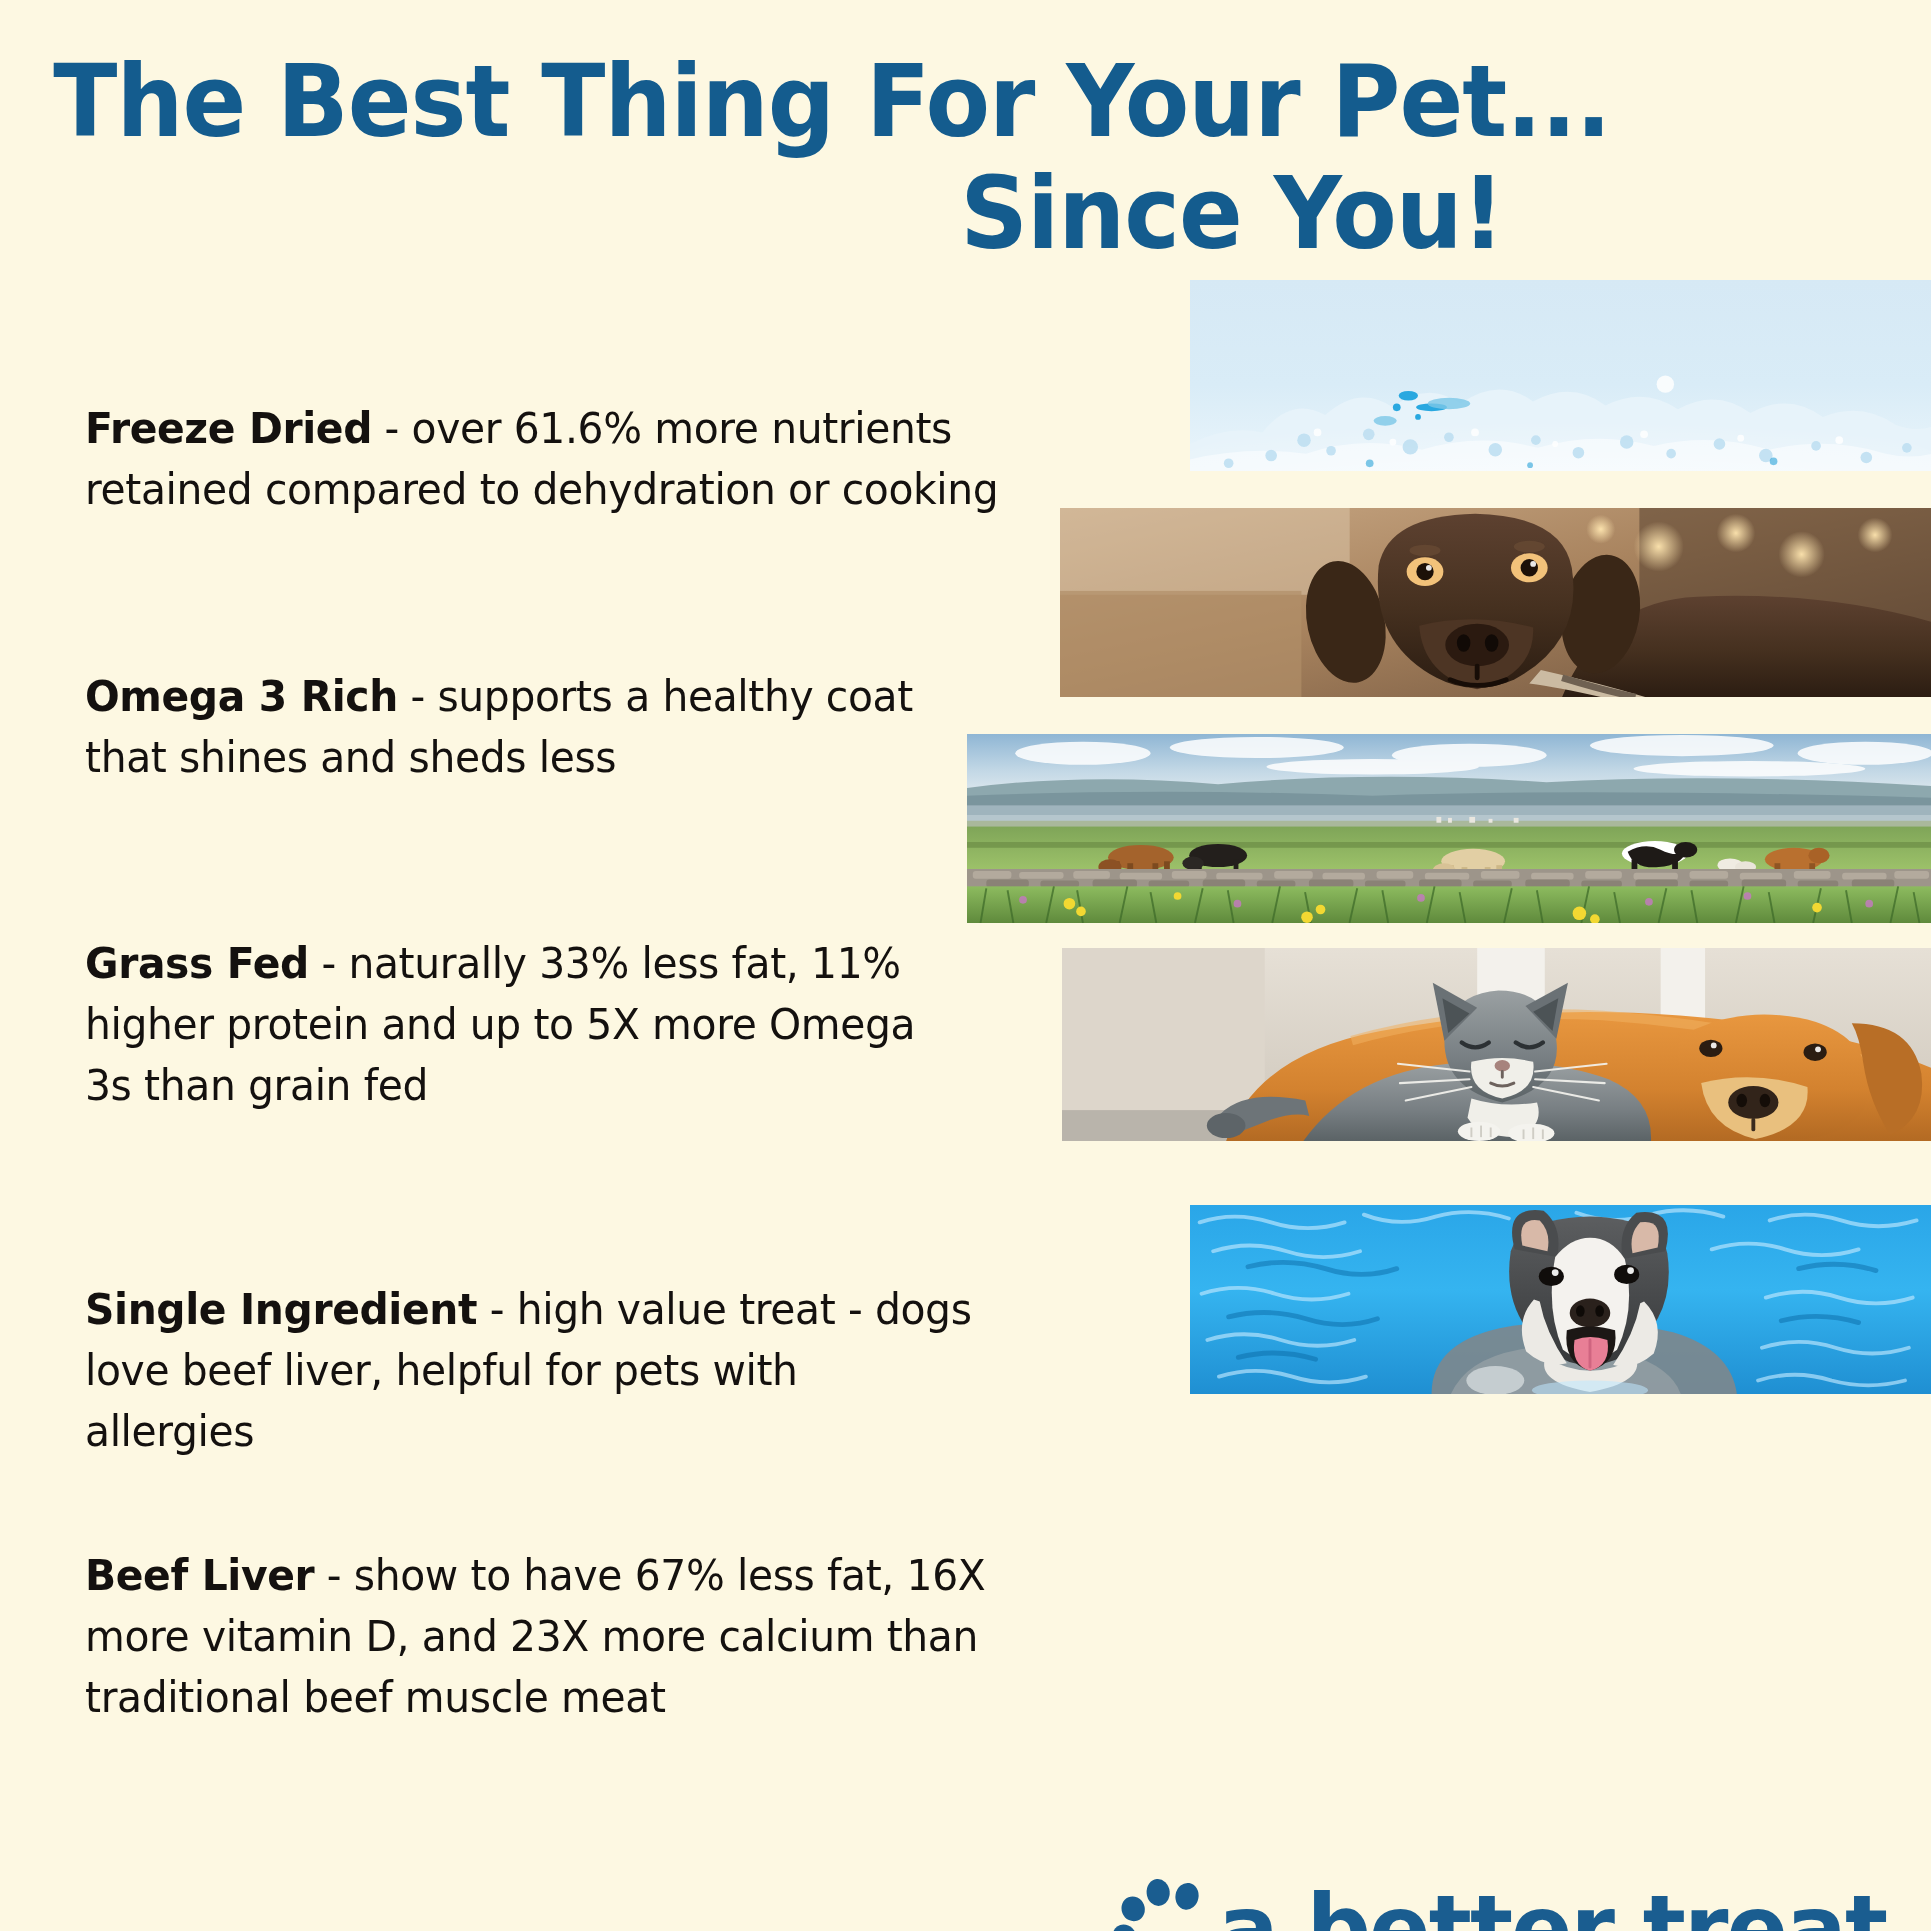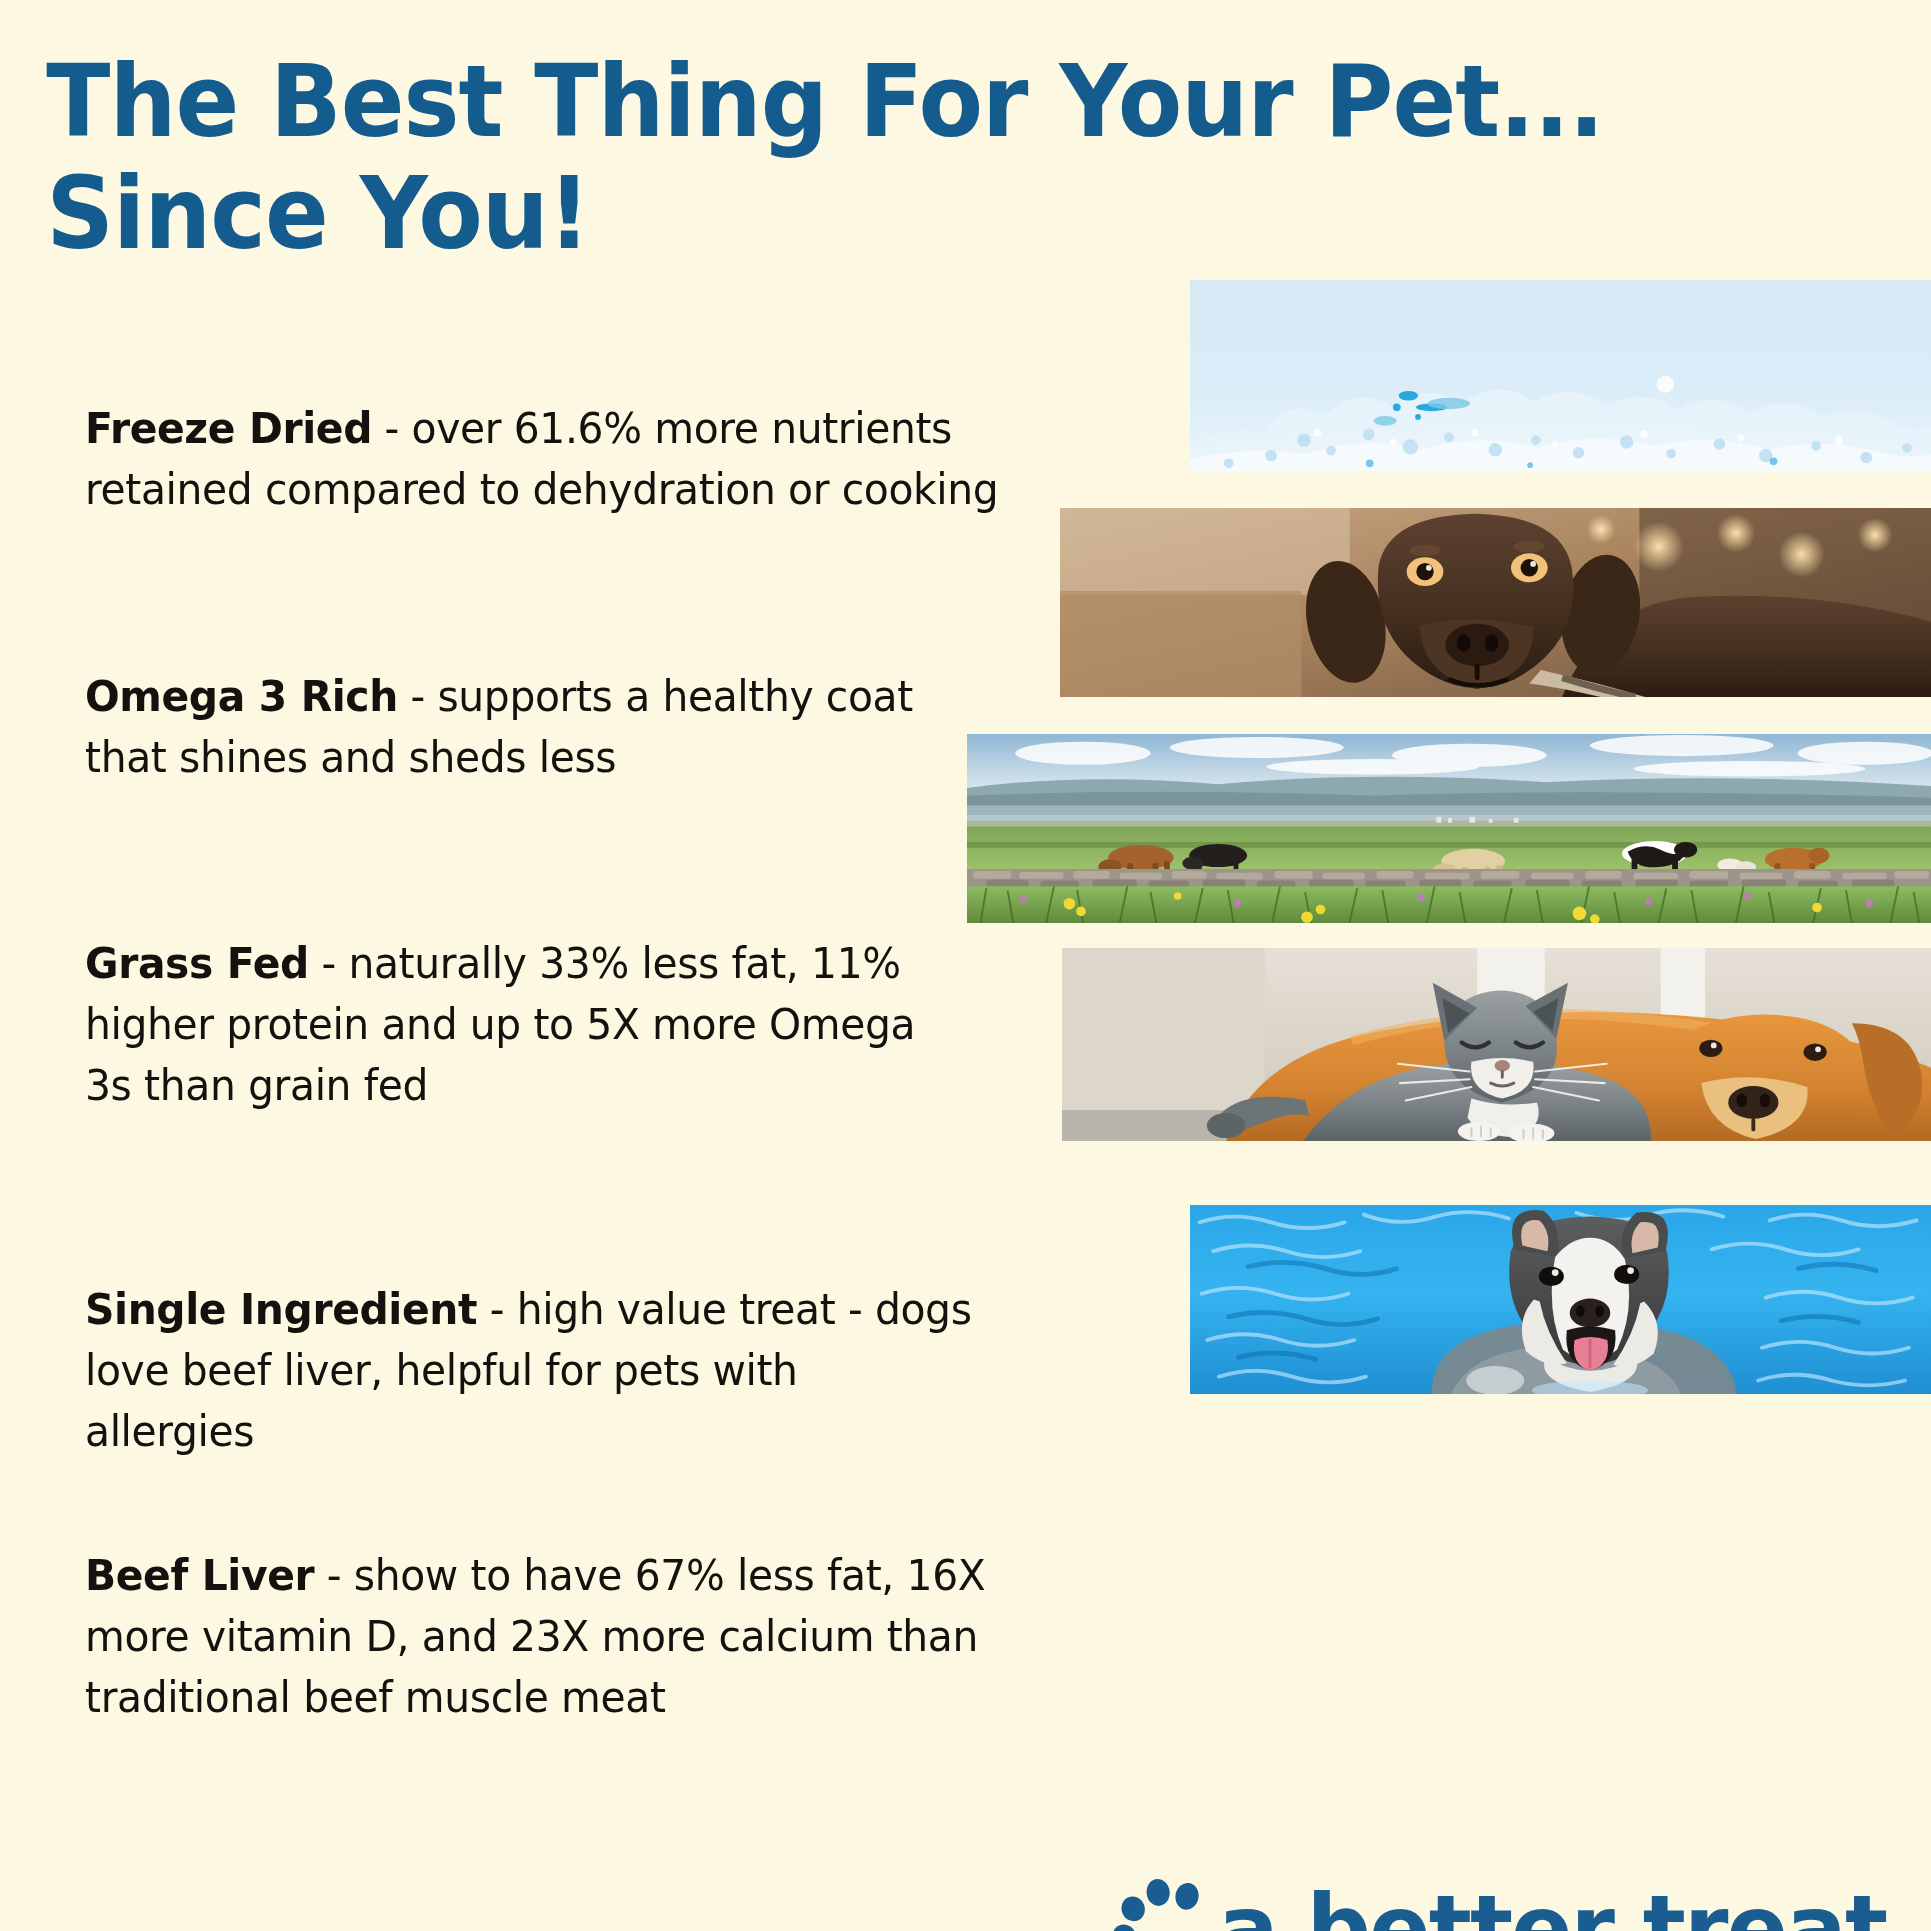--- a/index.html
+++ b/index.html
@@ -12,22 +12,22 @@
   }
   #poster {
     position:relative;
     width:1931px; height:1931px;
     background:#FDF8E2;
   }
 
   
   .title-block {
     position:absolute;
-    top:46px; left:0; width:1543px;
-    text-align:left;
+    top:46px; left:7px; width:1543px;
+    text-align:right;
   }
   .title-line {
     font-family:"DejaVu Sans", sans-serif;
     font-weight:700;
     color:#145C8E;
     font-size:100px;
     line-height:1.12;
     letter-spacing:-1px;
     transform:scaleX(0.94);
     transform-origin:center center;

